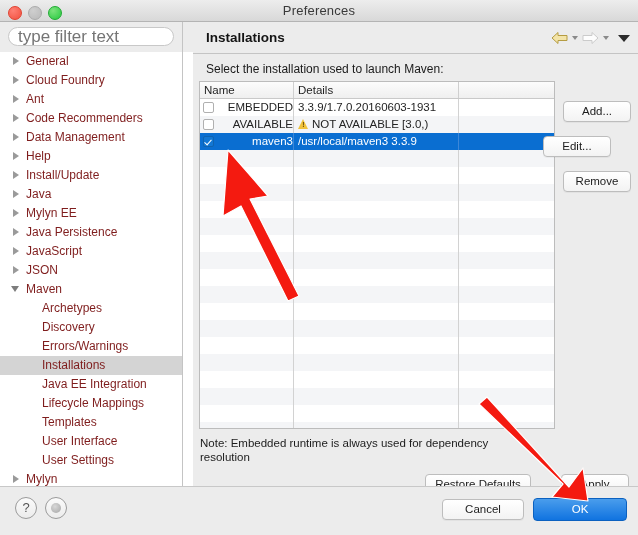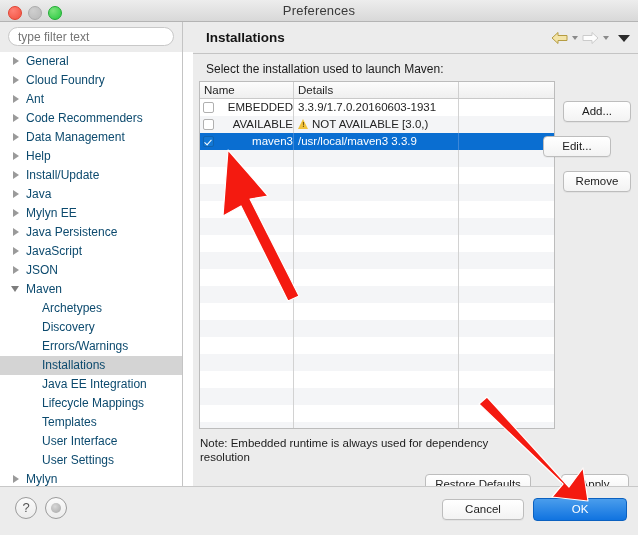--- a/index.html
+++ b/index.html
@@ -49,38 +49,38 @@
     background: #ececec;
   }
   #filter-input {
     position: absolute; left: 8px; top: 5px;
     width: 166px; height: 19px;
     box-sizing: border-box;
     border: 1px solid #c8c8c8;
     border-radius: 10px;
     background: #fff;
     font-family: "Liberation Sans", sans-serif;
-    font-size: 12px;
+    font-size: 17px;
     color: #a9a9a9;
     padding: 8px 9px;
     outline: none;
   }
   #tree {
     position: absolute; left: 0; top: 30px;
     width: 182px; height: 434px;
     background: #fff;
     overflow: hidden;
     border-right: 1px solid #ffffff;
   }
   .tree-item {
     position: relative;
     height: 19px;
     line-height: 19px;
     font-size: 12px;
-    color: #0c4a6e;
+    color: #7f1d1d;
     white-space: nowrap;
     padding-left: 26px;
     box-sizing: border-box;
   }
   .tree-item.child { padding-left: 42px; }
   .tree-item.selected { background: #d4d4d4; }
   .twisty {
     position: absolute; left: 13px; top: 5px;
     width: 0; height: 0;
     border-left: 6px solid #9a9a9a;

